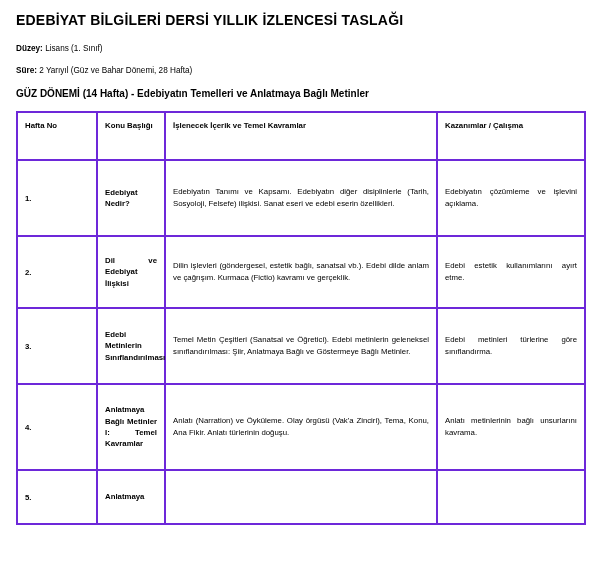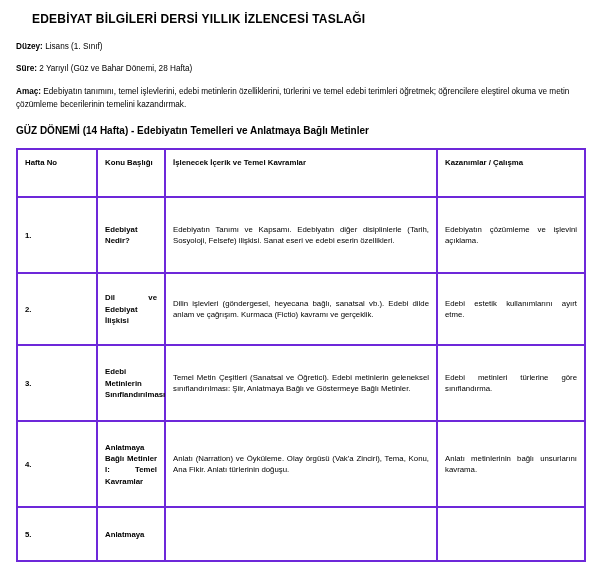--- a/index.html
+++ b/index.html
@@ -13,24 +13,24 @@
     font-family: "Liberation Sans", sans-serif;
     color: #000000;
     overflow: hidden;
   }
   .page {
     padding: 12px 16px 0 16px;
     box-sizing: border-box;
     width: 600px;
   }
   .doc-title {
-    font-size: 12px;
+    font-size: 14px;
     font-weight: bold;
     letter-spacing: 0.2px;
-    margin: 0 0 16px 16px;
+    margin: 0 0 16px 0;
   }
   .meta-line {
     font-size: 8.2px;
     margin: 0 0 13px 0;
   }
   .meta-line .lbl {
     font-weight: bold;
   }
   .purpose {
     font-size: 8.2px;
@@ -105,24 +105,20 @@
   <div class="meta-line">
     <span class="lbl">Düzey:</span>
     <span>Lisans (1. Sınıf)</span>
   </div>
 
   <div class="meta-line">
     <span class="lbl">Süre:</span>
     <span>2 Yarıyıl (Güz ve Bahar Dönemi, 28 Hafta)</span>
   </div>
 
-  <div class="purpose">
-    <span class="lbl">Amaç:</span>
-    <span>Edebiyatın tanımını, temel işlevlerini, edebi metinlerin özelliklerini, türlerini ve temel edebi terimleri öğretmek; öğrencilere eleştirel okuma ve metin çözümleme becerilerinin temelini kazandırmak.</span>
-  </div>
 
   <div class="section-heading">GÜZ DÖNEMİ (14 Hafta) - Edebiyatın Temelleri ve Anlatmaya Bağlı Metinler</div>
 
   <table class="schedule">
     <colgroup>
       <col class="c-week">
       <col class="c-topic">
       <col class="c-content">
       <col class="c-outcome">
     </colgroup>
@@ -137,21 +133,21 @@
     <tbody>
       <tr class="r1">
         <td class="week">1.</td>
         <td class="topic">Edebiyat Nedir?</td>
         <td class="content">Edebiyatın Tanımı ve Kapsamı. Edebiyatın diğer disiplinlerle (Tarih, Sosyoloji, Felsefe) ilişkisi. Sanat eseri ve edebi eserin özellikleri.</td>
         <td class="outcome">Edebiyatın çözümleme ve işlevini açıklama.</td>
       </tr>
       <tr class="r2">
         <td class="week">2.</td>
         <td class="topic">Dil ve Edebiyat İlişkisi</td>
-        <td class="content">Dilin işlevleri (göndergesel, heyecana bağlı, sanatsal vb.). Edebi dilde anlam ve çağrışım. Kurmaca (Fictio) kavramı ve gerçeklik.</td>
+        <td class="content">Dilin işlevleri (göndergesel, estetik bağlı, sanatsal vb.). Edebi dilde anlam ve çağrışım. Kurmaca (Fictio) kavramı ve gerçeklik.</td>
         <td class="outcome">Edebi estetik kullanımlarını ayırt etme.</td>
       </tr>
       <tr class="r3">
         <td class="week">3.</td>
         <td class="topic">Edebi Metinlerin Sınıflandırılması</td>
         <td class="content">Temel Metin Çeşitleri (Sanatsal ve Öğretici). Edebi metinlerin geleneksel sınıflandırılması: Şiir, Anlatmaya Bağlı ve Göstermeye Bağlı Metinler.</td>
         <td class="outcome">Edebi metinleri türlerine göre sınıflandırma.</td>
       </tr>
       <tr class="r4">
         <td class="week">4.</td>

